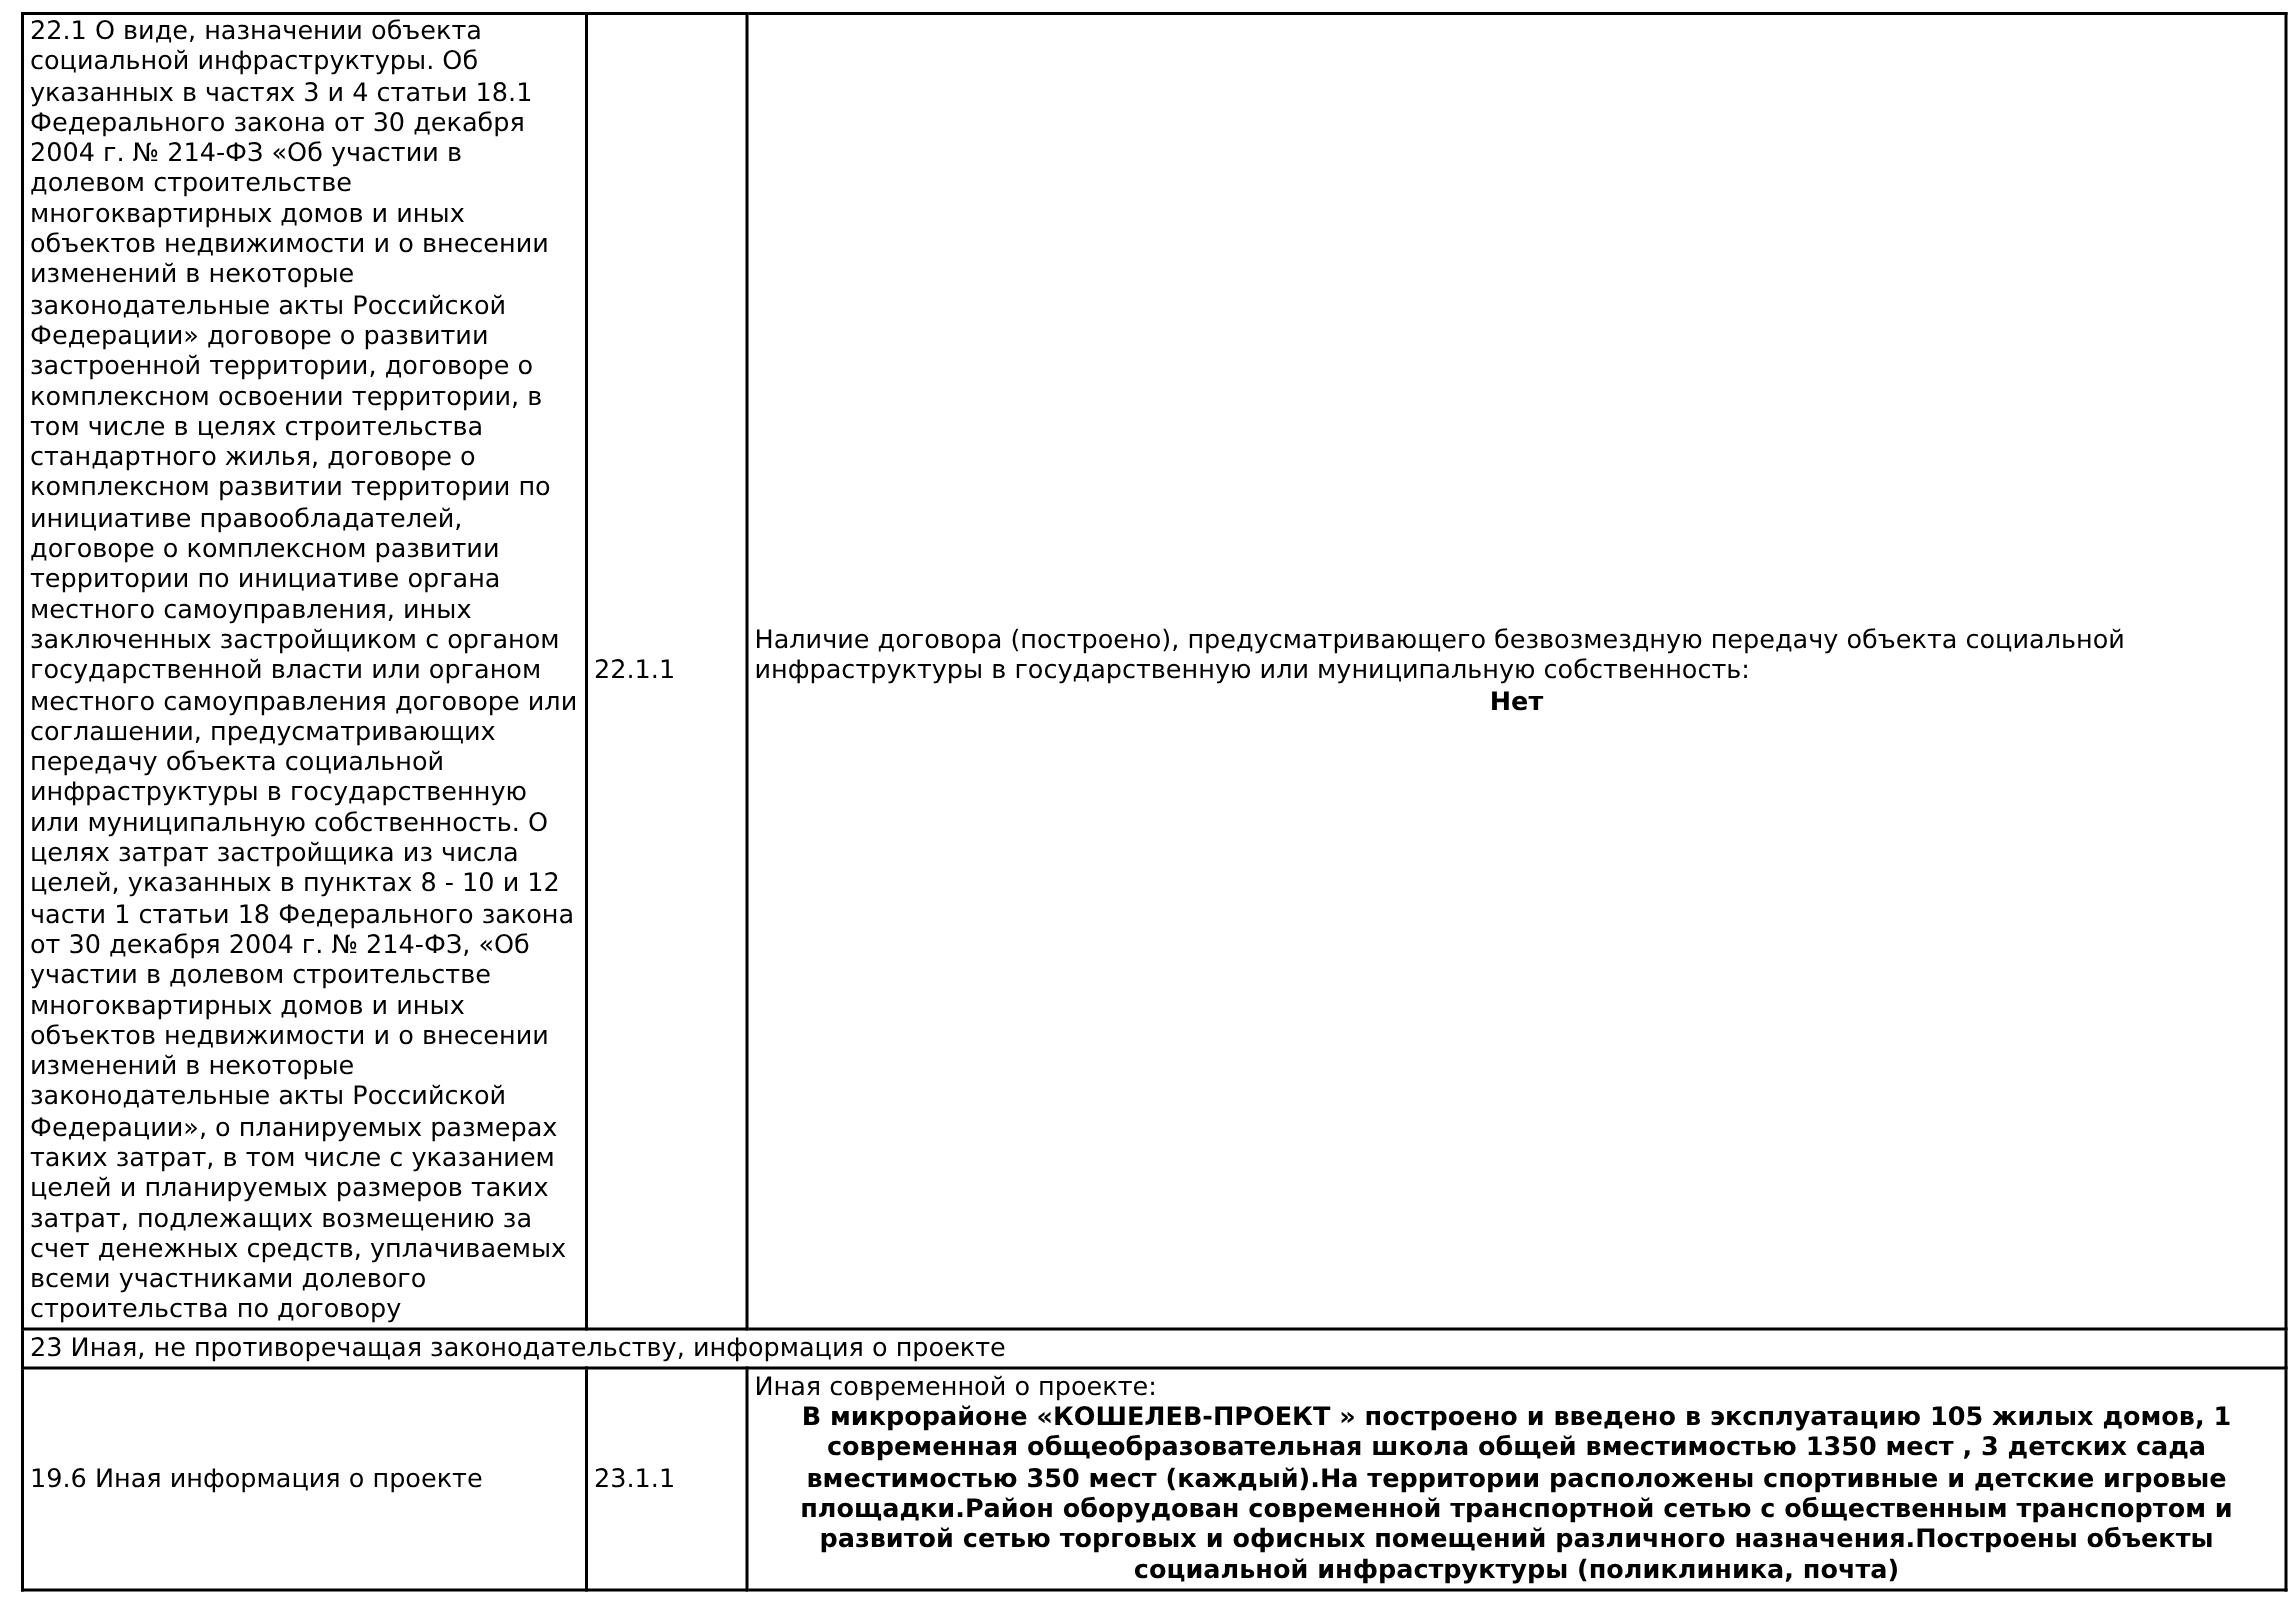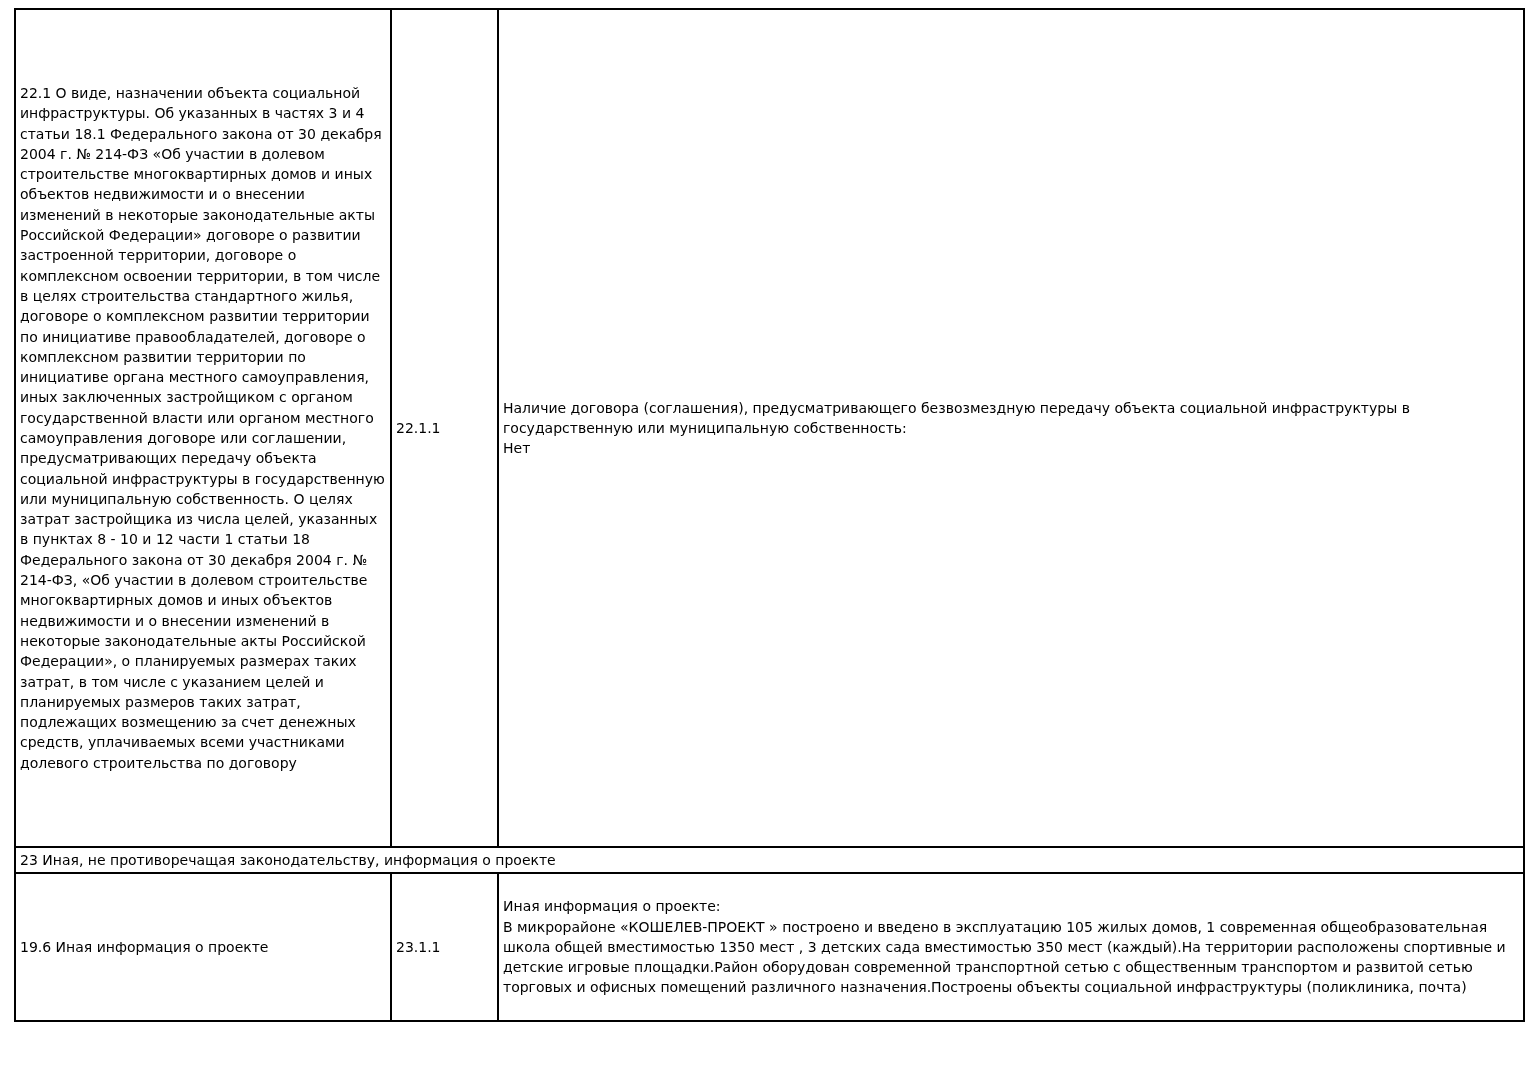--- a/index.html
+++ b/index.html
@@ -13,21 +13,21 @@
     width: 1529px;
     height: 1080px;
     box-sizing: border-box;
     padding: 8px 6px 0 14px;
     overflow: hidden;
   }
   table.decl {
     border-collapse: collapse;
     table-layout: fixed;
     width: 1509px;
-    font-size: 14px;
+    font-size: 17px;
     line-height: 20.3px;
   }
   table.decl td {
     border: 2px solid #000000;
     padding: 1px 4px;
     vertical-align: middle;
     word-wrap: break-word;
   }
   col.c1 { width: 376px; }
   col.c2 { width: 107px; }
@@ -45,53 +45,54 @@
   }
   tr.row-main { height: 838px; }
   tr.row-band { height: 26px; padding-left: 20px; }
   tr.row-sub  { height: 148px; }
 
   td.band-cell {
     vertical-align: middle;
     padding: 2px 4px;
   }
   .bold-text {
-    font-weight: normal;
+    font-weight: bold;
+    text-align: center;
   }
   td.sub-value-cell {
     vertical-align: top;
   }
 </style>
 </head>
 <body>
 
 <table class="decl">
   <colgroup>
     <col class="c1">
     <col class="c2">
     <col class="c3">
   </colgroup>
 
   <tbody>
       <tr class="row-main">
     <td class="desc-cell">22.1 О виде, назначении объекта социальной инфраструктуры. Об указанных в частях 3 и 4 статьи 18.1 Федерального закона от 30 декабря 2004 г. № 214-ФЗ «Об участии в долевом строительстве многоквартирных домов и иных объектов недвижимости и о внесении изменений в некоторые законодательные акты Российской Федерации» договоре о развитии застроенной территории, договоре о комплексном освоении территории, в том числе в целях строительства стандартного жилья, договоре о комплексном развитии территории по инициативе правообладателей, договоре о комплексном развитии территории по инициативе органа местного самоуправления, иных заключенных застройщиком с органом государственной власти или органом местного самоуправления договоре или соглашении, предусматривающих передачу объекта социальной инфраструктуры в государственную или муниципальную собственность. О целях затрат застройщика из числа целей, указанных в пунктах 8 - 10 и 12 части 1 статьи 18 Федерального закона от 30 декабря 2004 г. № 214-ФЗ, «Об участии в долевом строительстве многоквартирных домов и иных объектов недвижимости и о внесении изменений в некоторые законодательные акты Российской Федерации», о планируемых размерах таких затрат, в том числе с указанием целей и планируемых размеров таких затрат, подлежащих возмещению за счет денежных средств, уплачиваемых всеми участниками долевого строительства по договору</td>
     <td class="code-cell">22.1.1</td>
     <td class="value-cell">
-      <div>Наличие договора (соглашения), предусматривающего безвозмездную передачу объекта социальной инфраструктуры в государственную или муниципальную собственность:</div>
+      <div>Наличие договора (построено), предусматривающего безвозмездную передачу объекта социальной инфраструктуры в государственную или муниципальную собственность:</div>
       <div class="bold-text">Нет</div>
     </td>
   </tr>
 
   <tr class="row-band">
     <td class="band-cell" colspan="3">23 Иная, не противоречащая законодательству, информация о проекте</td>
   </tr>
 
   <tr class="row-sub">
     <td>19.6 Иная информация о проекте</td>
     <td class="code-cell">23.1.1</td>
     <td class="sub-value-cell">
-      <div>Иная информация о проекте:</div>
+      <div>Иная современной о проекте:</div>
       <div class="bold-text">В микрорайоне «КОШЕЛЕВ-ПРОЕКТ » построено и введено в эксплуатацию 105 жилых домов, 1 современная общеобразовательная школа общей вместимостью 1350 мест , 3 детских сада вместимостью 350 мест (каждый).На территории расположены спортивные и детские игровые площадки.Район оборудован современной транспортной сетью с общественным транспортом и развитой сетью торговых и офисных помещений различного назначения.Построены объекты социальной инфраструктуры (поликлиника, почта)</div>
     </td>
   </tr>
 
 </tbody>
   </table>
 
 </body></html>

